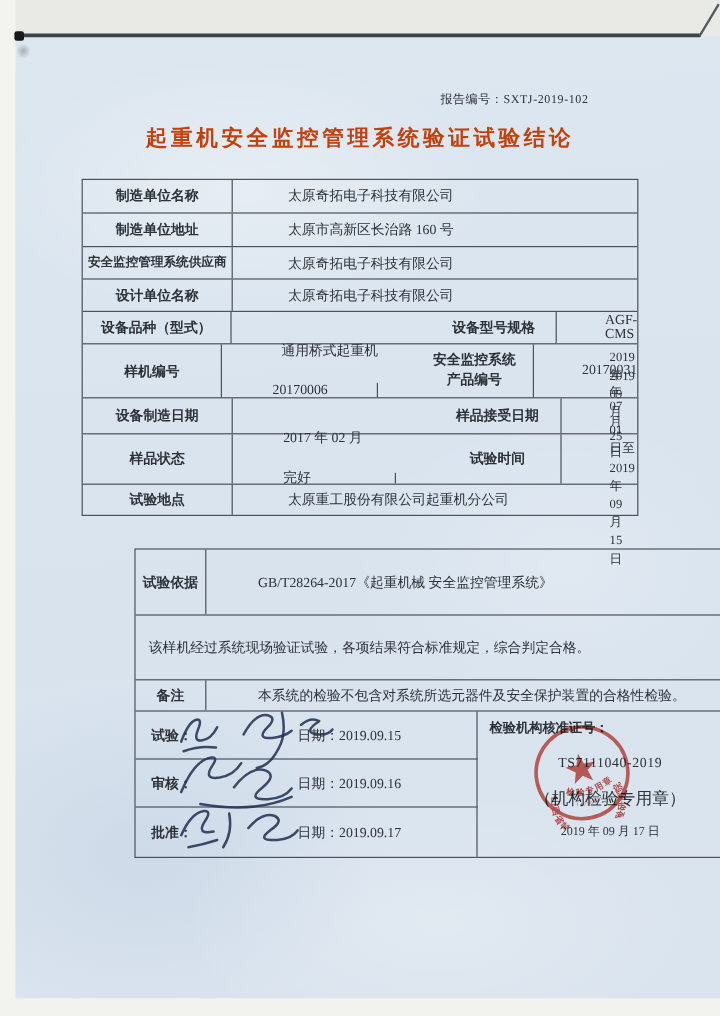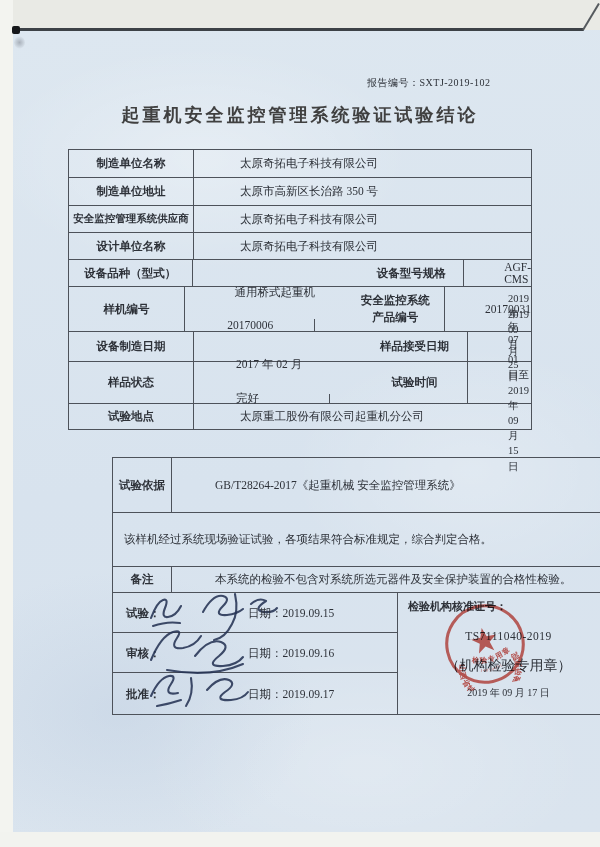--- a/index.html
+++ b/index.html
@@ -25,21 +25,21 @@
   }
   .edge-line{position:absolute;left:13px;top:28px;width:571px;height:3px;background:#3d4247;border-radius:1px;}
   .edge-blob{position:absolute;left:12px;top:26px;width:8px;height:8px;background:#16181b;border-radius:2px;}
   .edge-diag{position:absolute;left:583px;top:29px;width:31px;height:2px;background:#555a5e;
              transform-origin:left center;transform:rotate(-59deg);}
   .smudge{position:absolute;left:14px;top:36px;width:11px;height:13px;border-radius:50%;
           background:radial-gradient(circle,#8d949e 0%,rgba(141,148,158,0) 75%);opacity:.65;}
   
   .report-no{position:absolute;left:367px;top:76px;font-size:10px;color:#2d3138;letter-spacing:.5px;}
   .doc-title{position:absolute;left:0;top:103px;width:600px;text-align:center;
-             font-size:18px;font-weight:bold;color:#404040;letter-spacing:3px;}
+             font-size:18px;font-weight:bold;color:#c2410c;letter-spacing:3px;}
   
   .tbl{position:absolute;border:1.5px solid #4d525a;box-sizing:border-box;color:#2d3138;}
   .trow{display:flex;border-bottom:1.5px solid #4d525a;box-sizing:border-box;gap:32px;}
   .trow:last-child{border-bottom:none;}
   .cell{box-sizing:border-box;border-right:1.5px solid #4d525a;display:flex;align-items:center;}
   .cell:last-child{border-right:none;}
   .lab{justify-content:center;text-align:center;font-weight:600;font-size:11.5px;}
   .val{padding-left:14px;font-size:11.5px;}
   .pre{white-space:pre-line;line-height:1.45;}
   .t1{left:68px;top:149px;width:464px;}
@@ -85,21 +85,21 @@
 
   <div class="doc-title">起重机安全监控管理系统验证试验结论</div>
 
   <div class="tbl t1">
     <div class="trow" style="height:28px">
       <div class="cell lab w-lab">制造单位名称</div>
       <div class="cell val w-val">太原奇拓电子科技有限公司</div>
     </div>
     <div class="trow" style="height:28px">
       <div class="cell lab w-lab">制造单位地址</div>
-      <div class="cell val w-val">太原市高新区长治路 350 号</div>
+      <div class="cell val w-val">太原市高新区长治路 160 号</div>
     </div>
     <div class="trow" style="height:27px">
       <div class="cell lab w-lab small">安全监控管理系统供应商</div>
       <div class="cell val w-val">太原奇拓电子科技有限公司</div>
     </div>
     <div class="trow" style="height:27px">
       <div class="cell lab w-lab">设计单位名称</div>
       <div class="cell val w-val">太原奇拓电子科技有限公司</div>
     </div>
     <div class="trow" style="height:27px">

